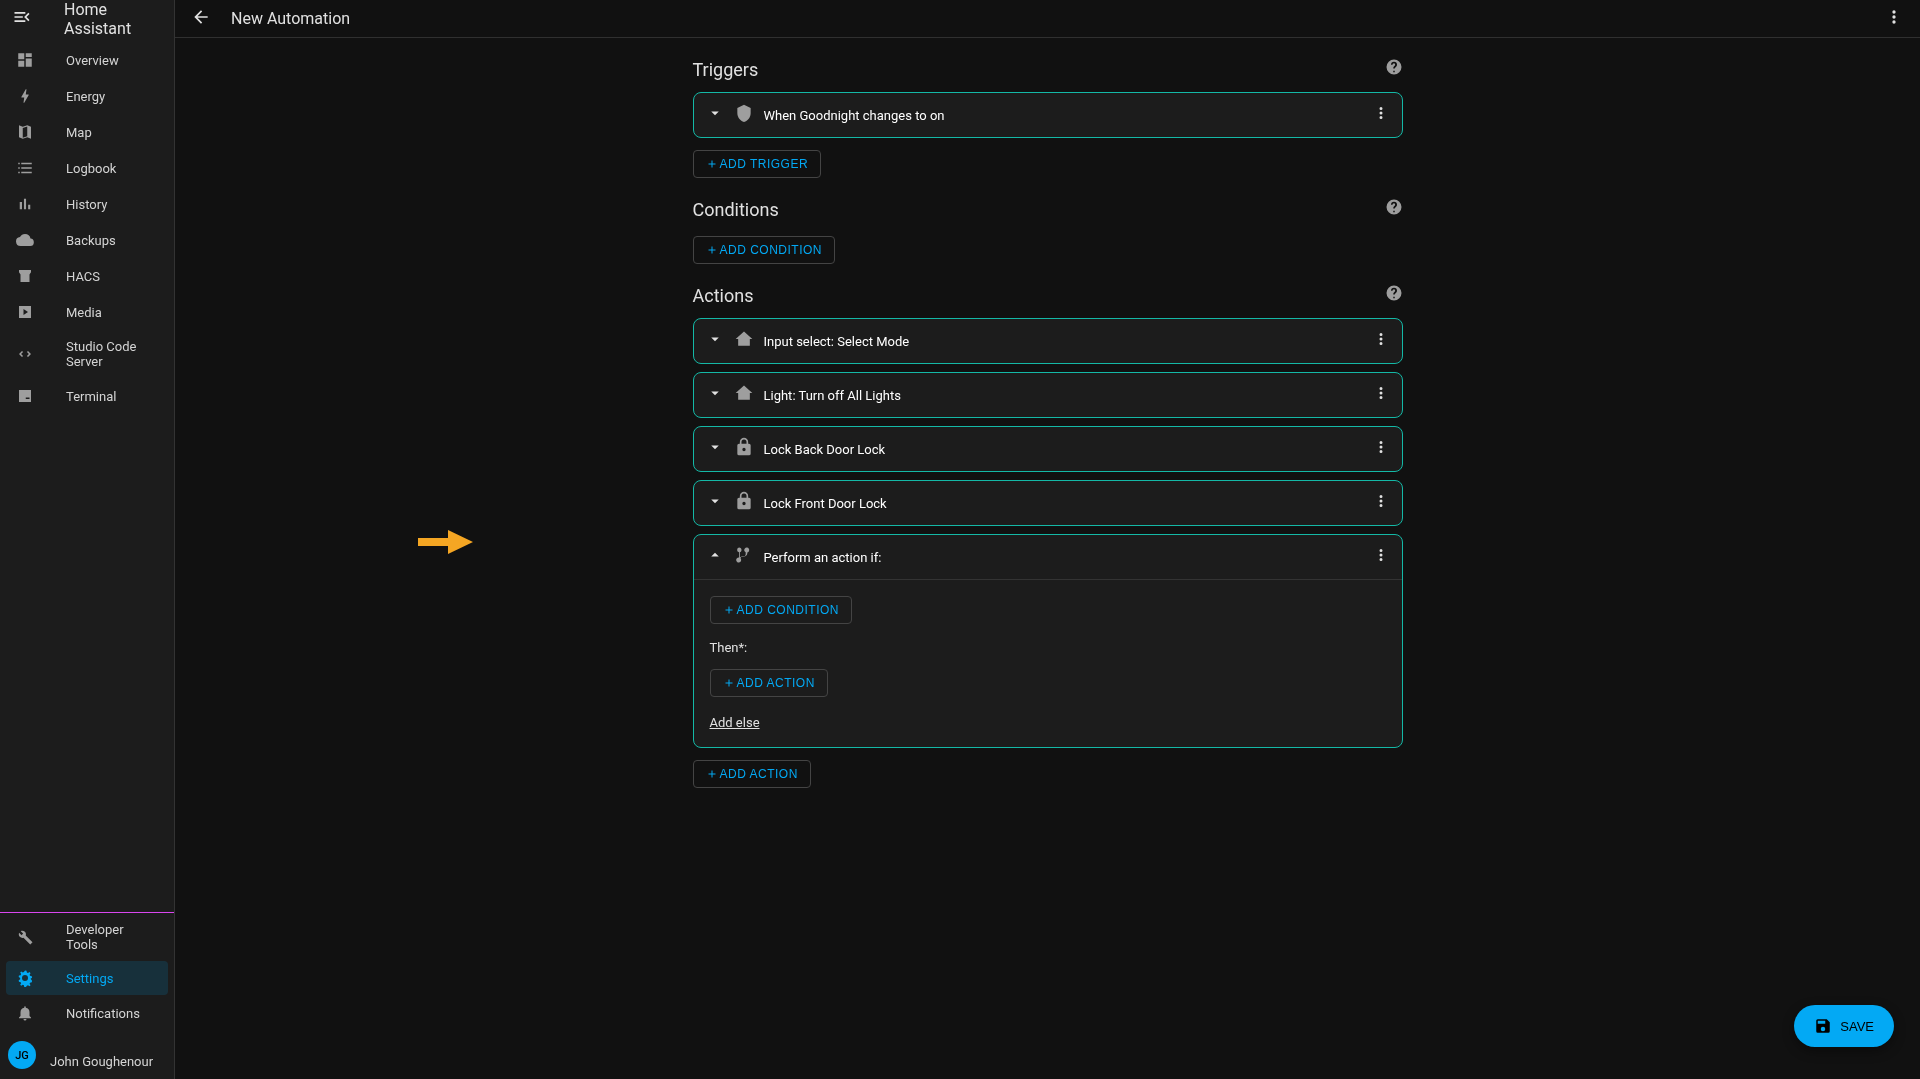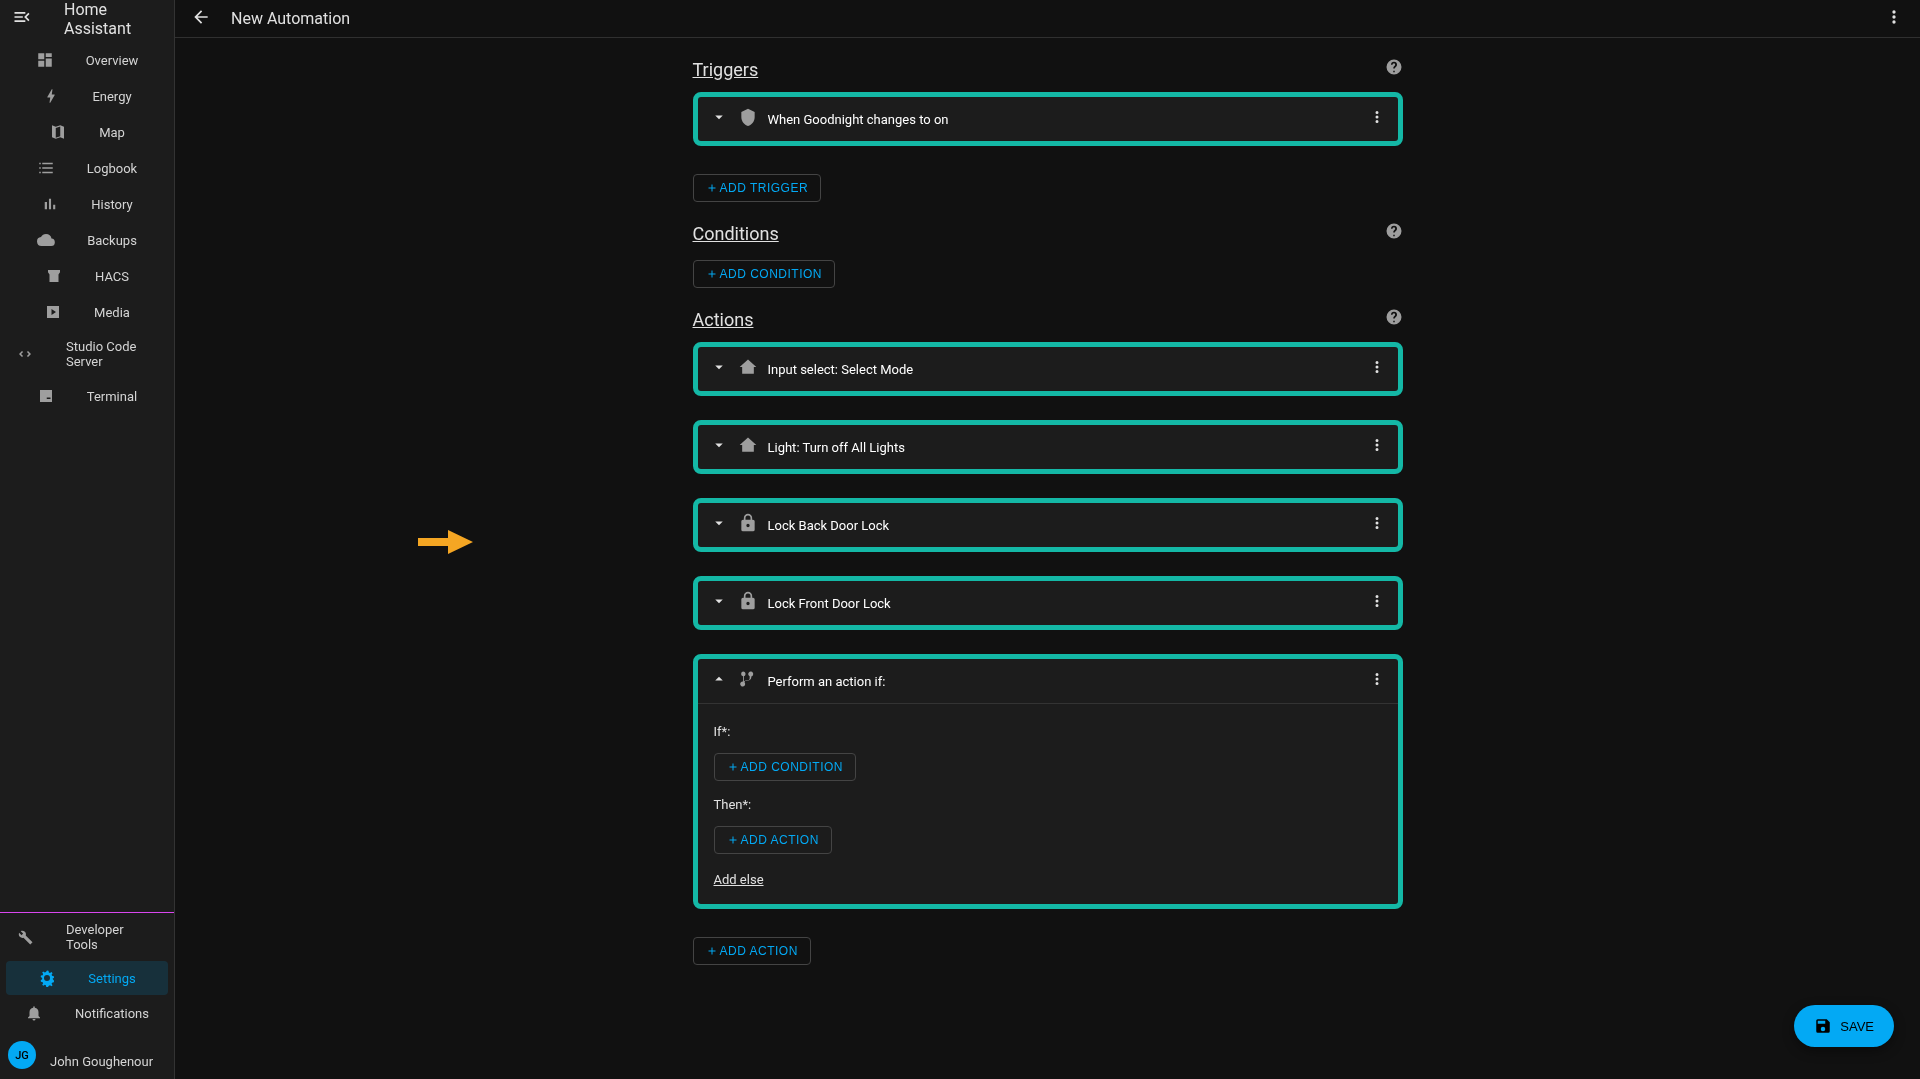--- a/index.html
+++ b/index.html
@@ -51,21 +51,20 @@
     .sidebar-item {
       display: flex;
       align-items: center;
       padding: 8px 10px;
       gap: 32px;
       cursor: pointer;
       border-radius: 4px;
       margin: 1px 6px;
       color: #d4d4d4;
       font-size: 13px;
-      justify-content: center;
     }
     .sidebar-item.active {
       background-color: rgba(3, 169, 244, 0.15);
       color: #03a9f4;
     }
     .sidebar-item.active svg {
       fill: #03a9f4;
     }
     .sidebar-item .icon {
       width: 18px;
@@ -136,41 +135,40 @@
     }
     .content-inner {
       width: 710px;
     }
     .section-header {
       display: flex;
       align-items: center;
       justify-content: space-between;
       margin-bottom: 12px;
       margin-top: 16px;
-      text-decoration: underline;
     }
     .section-header:first-child {
       margin-top: 0;
     }
     .section-title {
       font-size: 18px;
       font-weight: 400;
       color: #e1e1e1;
     }
     .help-icon {
       width: 18px;
       height: 18px;
       fill: #9e9e9e;
       cursor: pointer;
     }
     .card {
       background-color: #1c1c1c;
-      border: 5px solid #14b8a6;
+      border: 1px solid #14b8a6;
       border-radius: 8px;
-      margin-bottom: 24px;
+      margin-bottom: 8px;
     }
     .card-header {
       display: flex;
       align-items: center;
       padding: 10px 12px;
       gap: 10px;
     }
     .card-header .chevron {
       width: 18px;
       height: 18px;
@@ -528,21 +526,20 @@
                 </svg></span>
             <span><svg class="type-icon" viewBox="0 0 24 24">
                   <path d="M6 3a3 3 0 013 3c0 1.3-.84 2.4-2 2.82V15c1-1 2.5-1.5 4-1.5s3-.5 3-2.5V8.82A3 3 0 1116 9v1c0 3-2.5 4-5 4s-3 .5-3 2v.18A3 3 0 116 15V8.82A3 3 0 016 3z"></path>
                 </svg></span>
             <span class="card-title">Perform an action if:</span>
             <span><svg class="menu-icon" viewBox="0 0 24 24">
                   <path d="M12 8a2 2 0 110-4 2 2 0 010 4zm0 2a2 2 0 110 4 2 2 0 010-4zm0 6a2 2 0 110 4 2 2 0 010-4z"></path>
                 </svg></span>
           </div>
           <div class="card-body">
-            <div class="subsection-label" style="margin-top:8px;">If*:</div>
             <button class="add-btn">
               <svg viewBox="0 0 24 24">
                   <path d="M19 13h-6v6h-2v-6H5v-2h6V5h2v6h6v2z"></path>
                 </svg>
               <span>Add Condition</span>
             </button>
             <div class="subsection-label">Then*:</div>
             <button class="add-btn">
               <svg viewBox="0 0 24 24">
                   <path d="M19 13h-6v6h-2v-6H5v-2h6V5h2v6h6v2z"></path>

